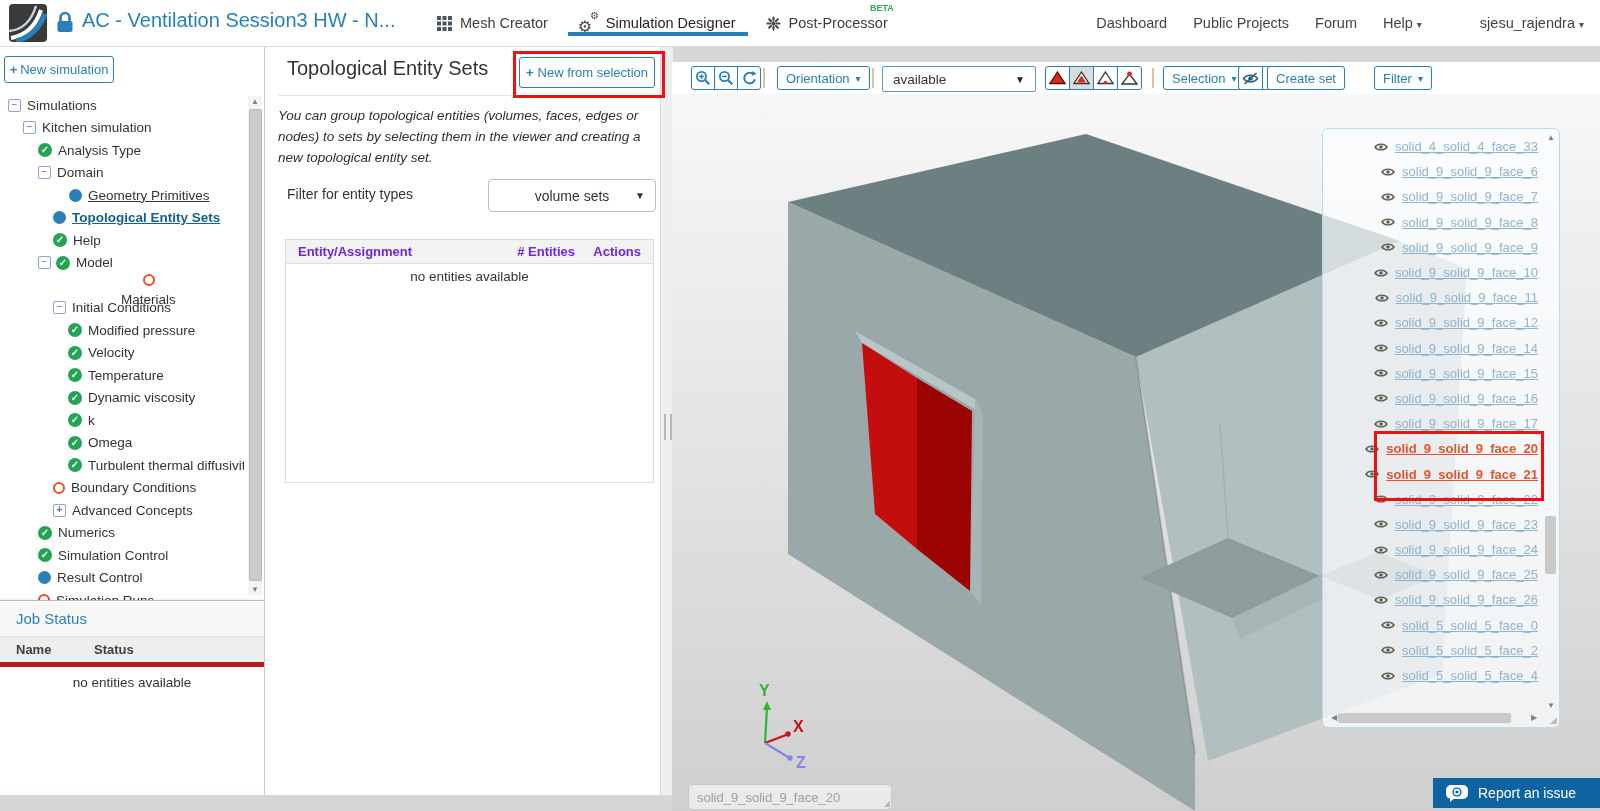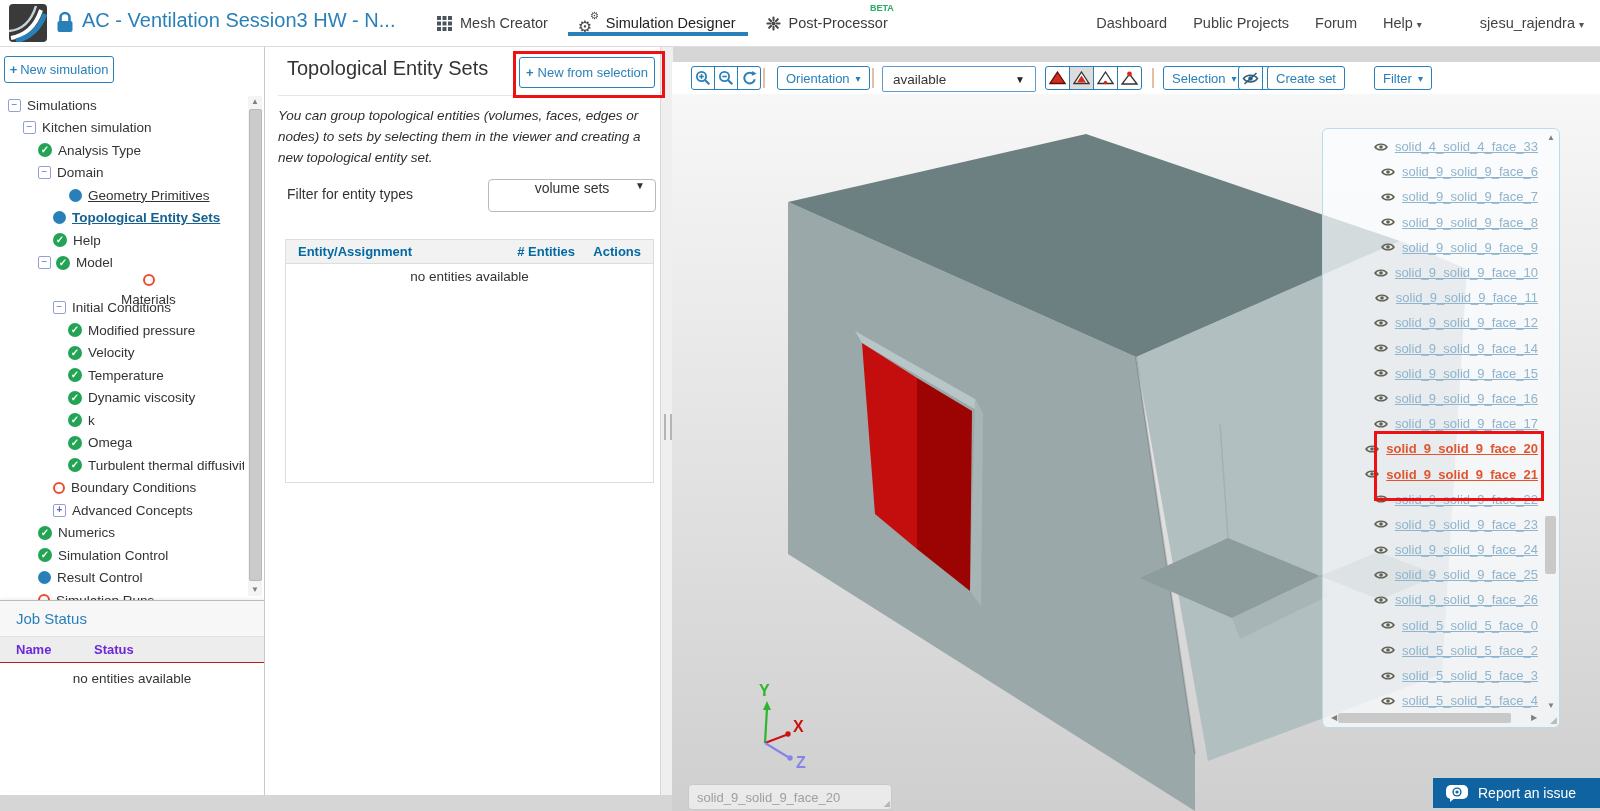--- a/index.html
+++ b/index.html
@@ -36,37 +36,37 @@
   .ticon.minus,.ticon.plus{width:11px;height:11px;border:1px solid #93a0d8;border-radius:2px;color:#5a6ac0;font-size:10px;line-height:9px;text-align:center;background:#fff;}
   .ticon.check{width:14px;height:14px;border-radius:50%;background:#23a455;color:#fff;font-size:10px;line-height:14px;text-align:center;font-weight:bold;}
   .ticon.dot{width:13px;height:13px;border-radius:50%;background:#2980b9;}
   .ticon.ring{width:8px;height:8px;border-radius:50%;border:2.5px solid #e8502d;background:#fff;}
   .tlabel.sel{font-weight:bold;text-decoration:underline;color:#15618f;}
   .tree-sb{position:absolute;right:2px;top:50px;width:14px;height:500px;background:#f4f4f4;}
   .sb-arrow{position:absolute;left:0;width:14px;height:12px;font-size:8px;color:#808080;text-align:center;line-height:12px;cursor:pointer;}
   .tree-sb .thumb{position:absolute;left:1px;top:13px;width:11px;height:470px;background:#cbcbcb;border:1px solid #b8b8b8;border-radius:2px;cursor:pointer;}
   .job{position:absolute;left:0;right:0;top:554px;height:190px;background:#fff;border-top:1px solid #bbb;box-shadow:0 -1px 3px rgba(0,0,0,.08);}
   .job-header{height:35px;background:#f7f7f7;border-bottom:1px solid #e3e3e3;display:flex;align-items:center;padding-left:16px;font-size:15px;color:#2980b9;}
-  .job-cols{height:25px;background:#ededed;border-bottom:1px solid #b91c1c;display:flex;align-items:center;font-size:13px;font-weight:bold;color:#6d28d9;}
+  .job-cols{height:25px;background:#ededed;border-bottom:5px solid #b91c1c;display:flex;align-items:center;font-size:13px;font-weight:bold;color:#404040;}
   .job-c1{padding-left:16px;width:78px;}
   .job-empty{margin-top:8px;text-align:center;font-size:13.5px;color:#333;}
 
   
   .middle{position:absolute;left:265px;top:46px;width:395px;bottom:16px;background:#fff;}
   .panel-title{position:absolute;left:22px;top:11px;font-size:20px;color:#333;white-space:nowrap;}
   .nfs-btn{position:absolute;left:254px;top:11px;width:134px;height:29px;border:1px solid #2980b9;border-radius:3px;background:#fff;
     color:#2980b9;font-size:13px;display:flex;align-items:center;justify-content:center;gap:4px;cursor:pointer;}
   .panel-hr{position:absolute;left:13px;right:10px;top:49px;border-top:1px solid #e6e6e6;}
   .panel-desc{position:absolute;left:13px;top:60px;width:374px;font-size:13.5px;font-style:italic;color:#2e2e2e;line-height:1.55;}
   .filter-label{position:absolute;left:22px;top:140px;font-size:14px;color:#333;}
   .filter-select{position:absolute;left:223px;top:133px;width:166px;height:31px;border:1px solid #bbb;border-radius:4px;background:#fff;
-    font-size:14px;color:#333;display:flex;justify-content:center;cursor:pointer;}
+    font-size:14px;color:#333;display:flex;align-items:center;justify-content:center;cursor:pointer;}
   .filter-select .scaret{position:absolute;right:10px;font-size:10px;color:#333;}
   .tes-table{position:absolute;left:20px;top:193px;width:367px;height:242px;border:1px solid #ddd;}
-  .tes-head{height:23px;background:#f2f2f2;border-bottom:1px solid #ddd;display:flex;align-items:center;font-size:13px;font-weight:bold;color:#0369a1;}
+  .tes-head{height:23px;background:#f2f2f2;border-bottom:1px solid #ddd;display:flex;align-items:center;font-size:13px;font-weight:bold;color:#6d28d9;}
   .th1{flex:1;padding-left:12px;} .th2{width:92px;text-align:right;} .th3{width:66px;text-align:right;padding-right:12px;}
   .tes-empty{text-align:center;margin-top:5px;font-size:13.5px;color:#333;}
 
   
   .splitter{position:absolute;left:660px;top:46px;width:12px;bottom:16px;background:#efefef;border-left:1px solid #d8d8d8;border-right:1px solid #d8d8d8;cursor:col-resize;}
   .splitter .grip{position:absolute;top:368px;left:3px;width:4px;height:26px;border-left:2px solid #b5b5b5;border-right:2px solid #b5b5b5;}
 
   
   .viewer{position:absolute;left:672px;top:46px;width:928px;bottom:16px;margin-top:16px;}
   .vtoolbar{position:absolute;left:0;top:0;right:0;height:32px;background:#fff;}
@@ -702,29 +702,20 @@
             </span>
             <span class="flink">solid_5_solid_5_face_2</span>
           </div>
           <div class="frow">
             <span style="display:inline-flex;">
               <svg width="14" height="10" viewBox="0 0 14 10">
                 <path d="M1 5 C3.5 1.2 10.5 1.2 13 5 C10.5 8.8 3.5 8.8 1 5 Z" fill="none" stroke="#5f5f52" stroke-width="1.4"></path>
                 <circle cx="7" cy="5" r="1.8" fill="#5f5f52"></circle>
               </svg>
             </span>
-            <span class="flink">solid_5_solid_5_face_3</span>
-          </div>
-          <div class="frow">
-            <span style="display:inline-flex;">
-              <svg width="14" height="10" viewBox="0 0 14 10">
-                <path d="M1 5 C3.5 1.2 10.5 1.2 13 5 C10.5 8.8 3.5 8.8 1 5 Z" fill="none" stroke="#5f5f52" stroke-width="1.4"></path>
-                <circle cx="7" cy="5" r="1.8" fill="#5f5f52"></circle>
-              </svg>
-            </span>
             <span class="flink">solid_5_solid_5_face_4</span>
           </div>
         </div>
       <div class="fv">
         <span class="sb-arrow" style="top:0;">▲</span>
         <span class="thumb"></span>
         <span class="sb-arrow" style="bottom:0;">▼</span>
       </div>
       <div class="fh">
         <span class="sb-arrow" style="left:0;">◀</span>

